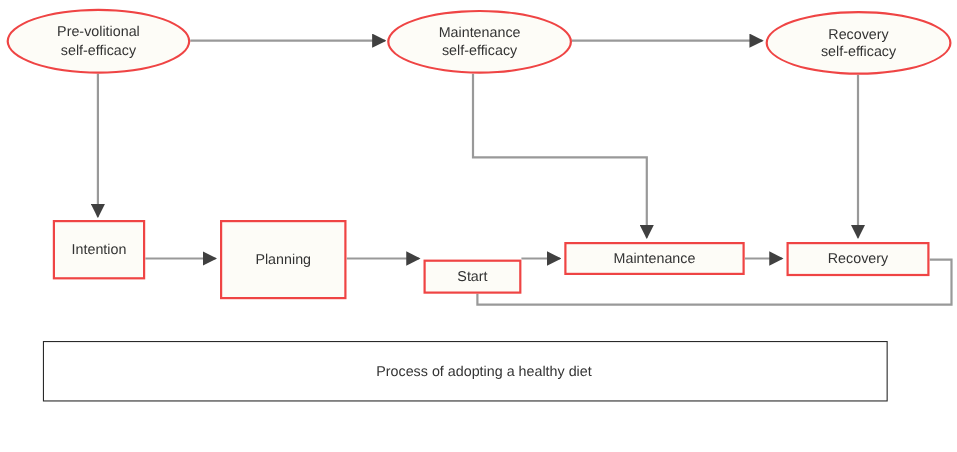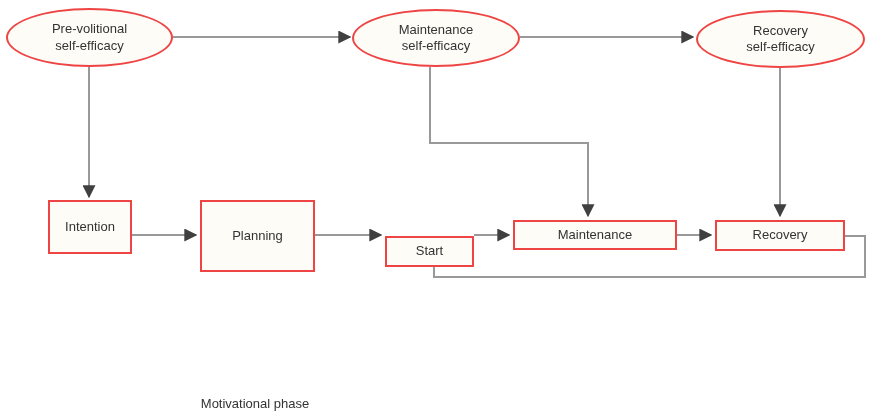--- a/index.html
+++ b/index.html
@@ -117,17 +117,19 @@
   </div>
 
   <div class="node" style="left:513px; top:220px; width:164px; height:30px;">
     <span class="node-label">Maintenance</span>
   </div>
 
   <div class="node" style="left:715px; top:220px; width:130px; height:31px;">
     <span class="node-label">Recovery</span>
   </div>
 
+  <div class="process-box" style="left:39px; top:310px; width:768px; height:55px;">
+    <span class="node-label">Process of adopting a healthy diet</span>
+  </div>
 
-  <div class="phase-label" style="left:180px; top:396px; width:150px;">Motivational phase</div>
 
 
 </div>
 
 </body></html>

